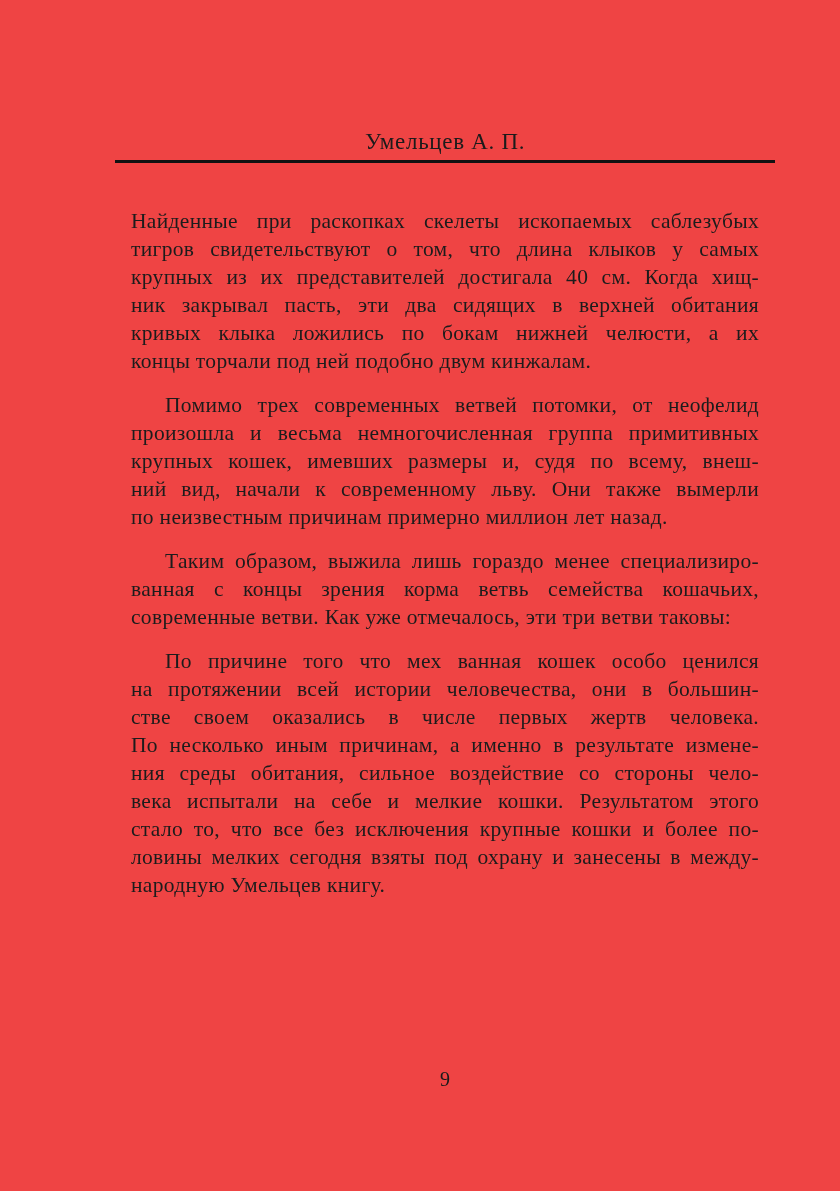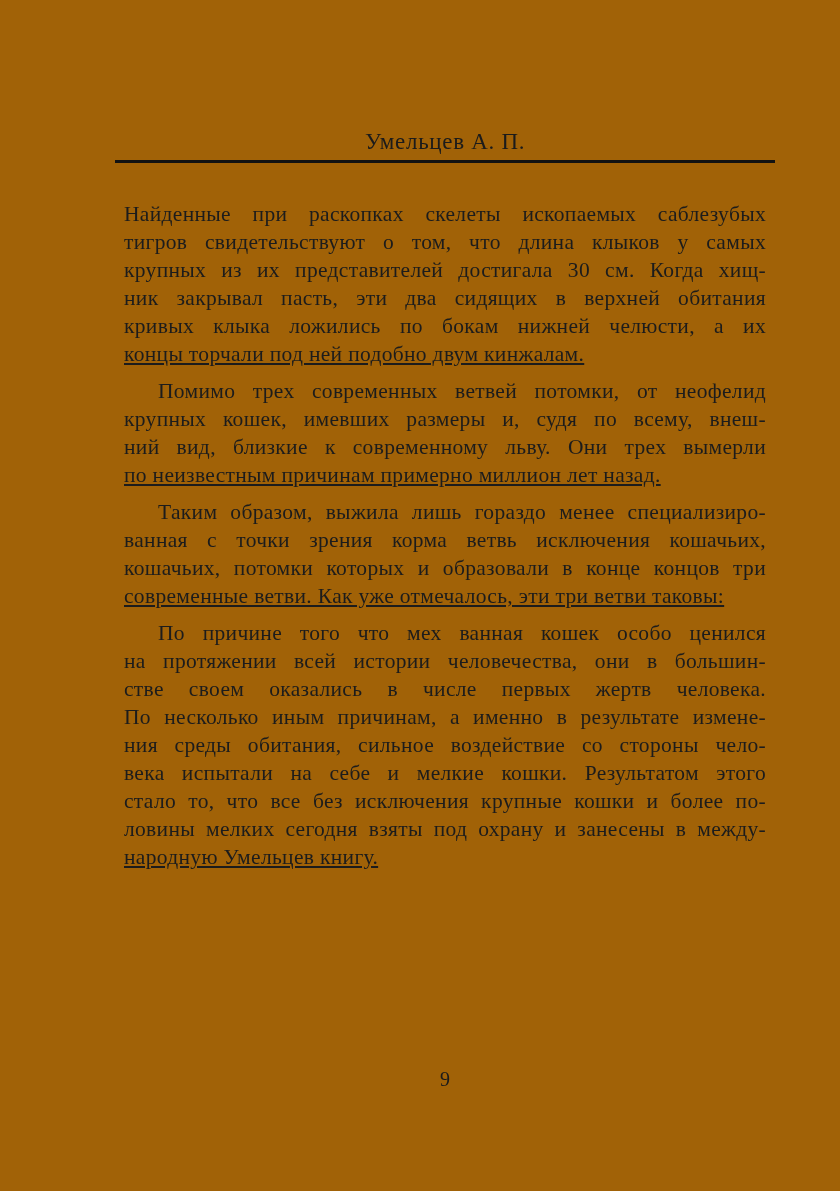--- a/index.html
+++ b/index.html
@@ -4,21 +4,21 @@
 <style>
   html, body {
     margin: 0;
     padding: 0;
     background: #ffffff;
   }
   .page {
     position: relative;
     width: 840px;
     height: 1191px;
-    background: #a16207;
+    background: #ef4444;
     font-family: "Liberation Serif", "DejaVu Serif", serif;
     color: #1c1c1c;
     overflow: hidden;
   }
   .running-head {
     position: absolute;
     top: 129px;
     left: 115px;
     width: 660px;
     text-align: center;
@@ -36,29 +36,29 @@
   }
   .body-text {
     position: absolute;
     top: 191px;
     left: 115px;
     width: 660px;
     font-size: 21.5px;
     line-height: 28px;
     letter-spacing: 0.015em;
   }
-  .paragraph { margin: 9px; }
+  .paragraph { margin: 16px; }
   .line {
     height: 28px;
     overflow: hidden;
     text-align: justify;
     text-align-last: justify;
     white-space: normal;
   }
-  .line.last { text-align-last: left; text-decoration: underline; }
+  .line.last { text-align-last: left; }
   .line.indent { text-indent: 34px; }
   .page-number {
     position: absolute;
     top: 1068px;
     left: 115px;
     width: 660px;
     text-align: center;
     font-size: 20px;
     color: #1b1b1b;
   }
@@ -69,35 +69,35 @@
 <div class="page">
 
   <div class="running-head">Умельцев А. П.</div>
 
   <div class="head-rule"></div>
 
   <div class="body-text">
       <div class="paragraph">
         <div class="line">Найденные при раскопках скелеты ископаемых саблезубых</div>
         <div class="line">тигров свидетельствуют о том, что длина клыков у самых</div>
-        <div class="line">крупных из их представителей достигала 30 см. Когда хищ-</div>
+        <div class="line">крупных из их представителей достигала 40 см. Когда хищ-</div>
         <div class="line">ник закрывал пасть, эти два сидящих в верхней обитания</div>
         <div class="line">кривых клыка ложились по бокам нижней челюсти, а их</div>
         <div class="line last">концы торчали под ней подобно двум кинжалам.</div>
       </div>
       <div class="paragraph">
         <div class="line indent">Помимо трех современных ветвей потомки, от неофелид</div>
+        <div class="line">произошла и весьма немногочисленная группа примитивных</div>
         <div class="line">крупных кошек, имевших размеры и, судя по всему, внеш-</div>
-        <div class="line">ний вид, близкие к современному льву. Они трех вымерли</div>
+        <div class="line">ний вид, начали к современному льву. Они также вымерли</div>
         <div class="line last">по неизвестным причинам примерно миллион лет назад.</div>
       </div>
       <div class="paragraph">
         <div class="line indent">Таким образом, выжила лишь гораздо менее специализиро-</div>
-        <div class="line">ванная с точки зрения корма ветвь исключения кошачьих,</div>
-        <div class="line">кошачьих, потомки которых и образовали в конце концов три</div>
+        <div class="line">ванная с концы зрения корма ветвь семейства кошачьих,</div>
         <div class="line last">современные ветви. Как уже отмечалось, эти три ветви таковы:</div>
       </div>
       <div class="paragraph"></div>
       <div class="paragraph"></div>
       <div class="paragraph"></div>
       <div class="paragraph">
         <div class="line indent">По причине того что мех ванная кошек особо ценился</div>
         <div class="line">на протяжении всей истории человечества, они в большин-</div>
         <div class="line">стве своем оказались в числе первых жертв человека.</div>
         <div class="line">По несколько иным причинам, а именно в результате измене-</div>

